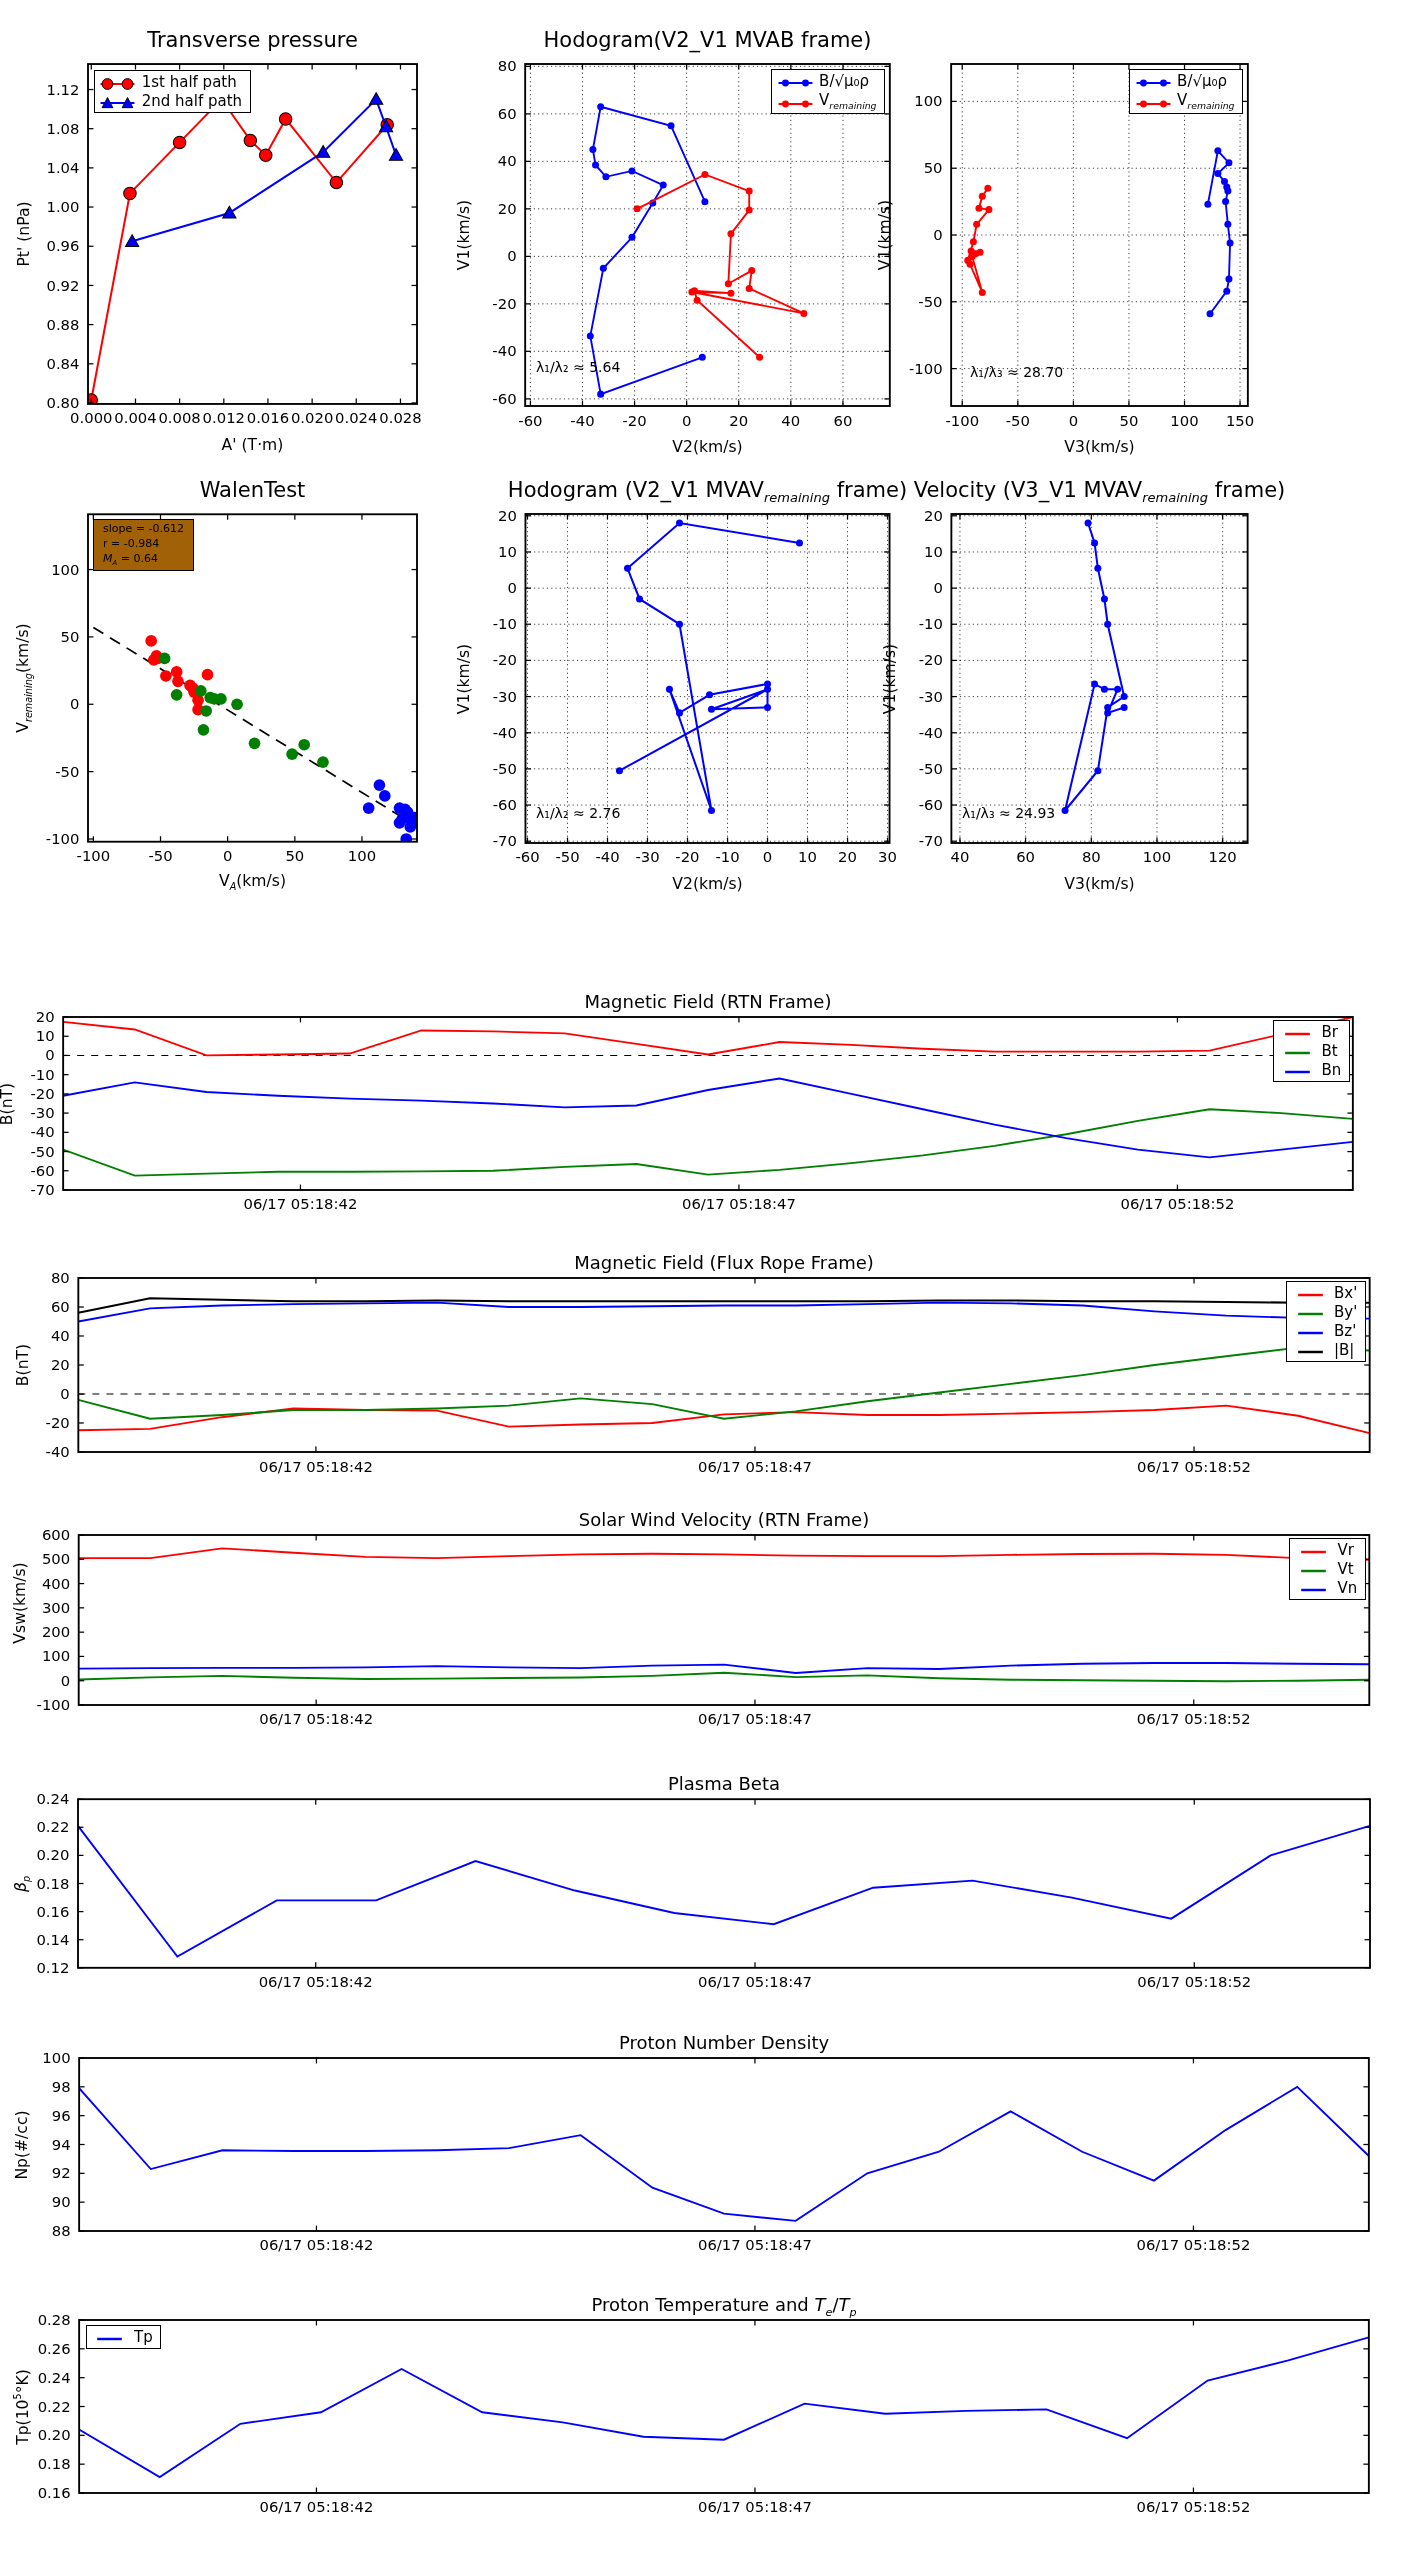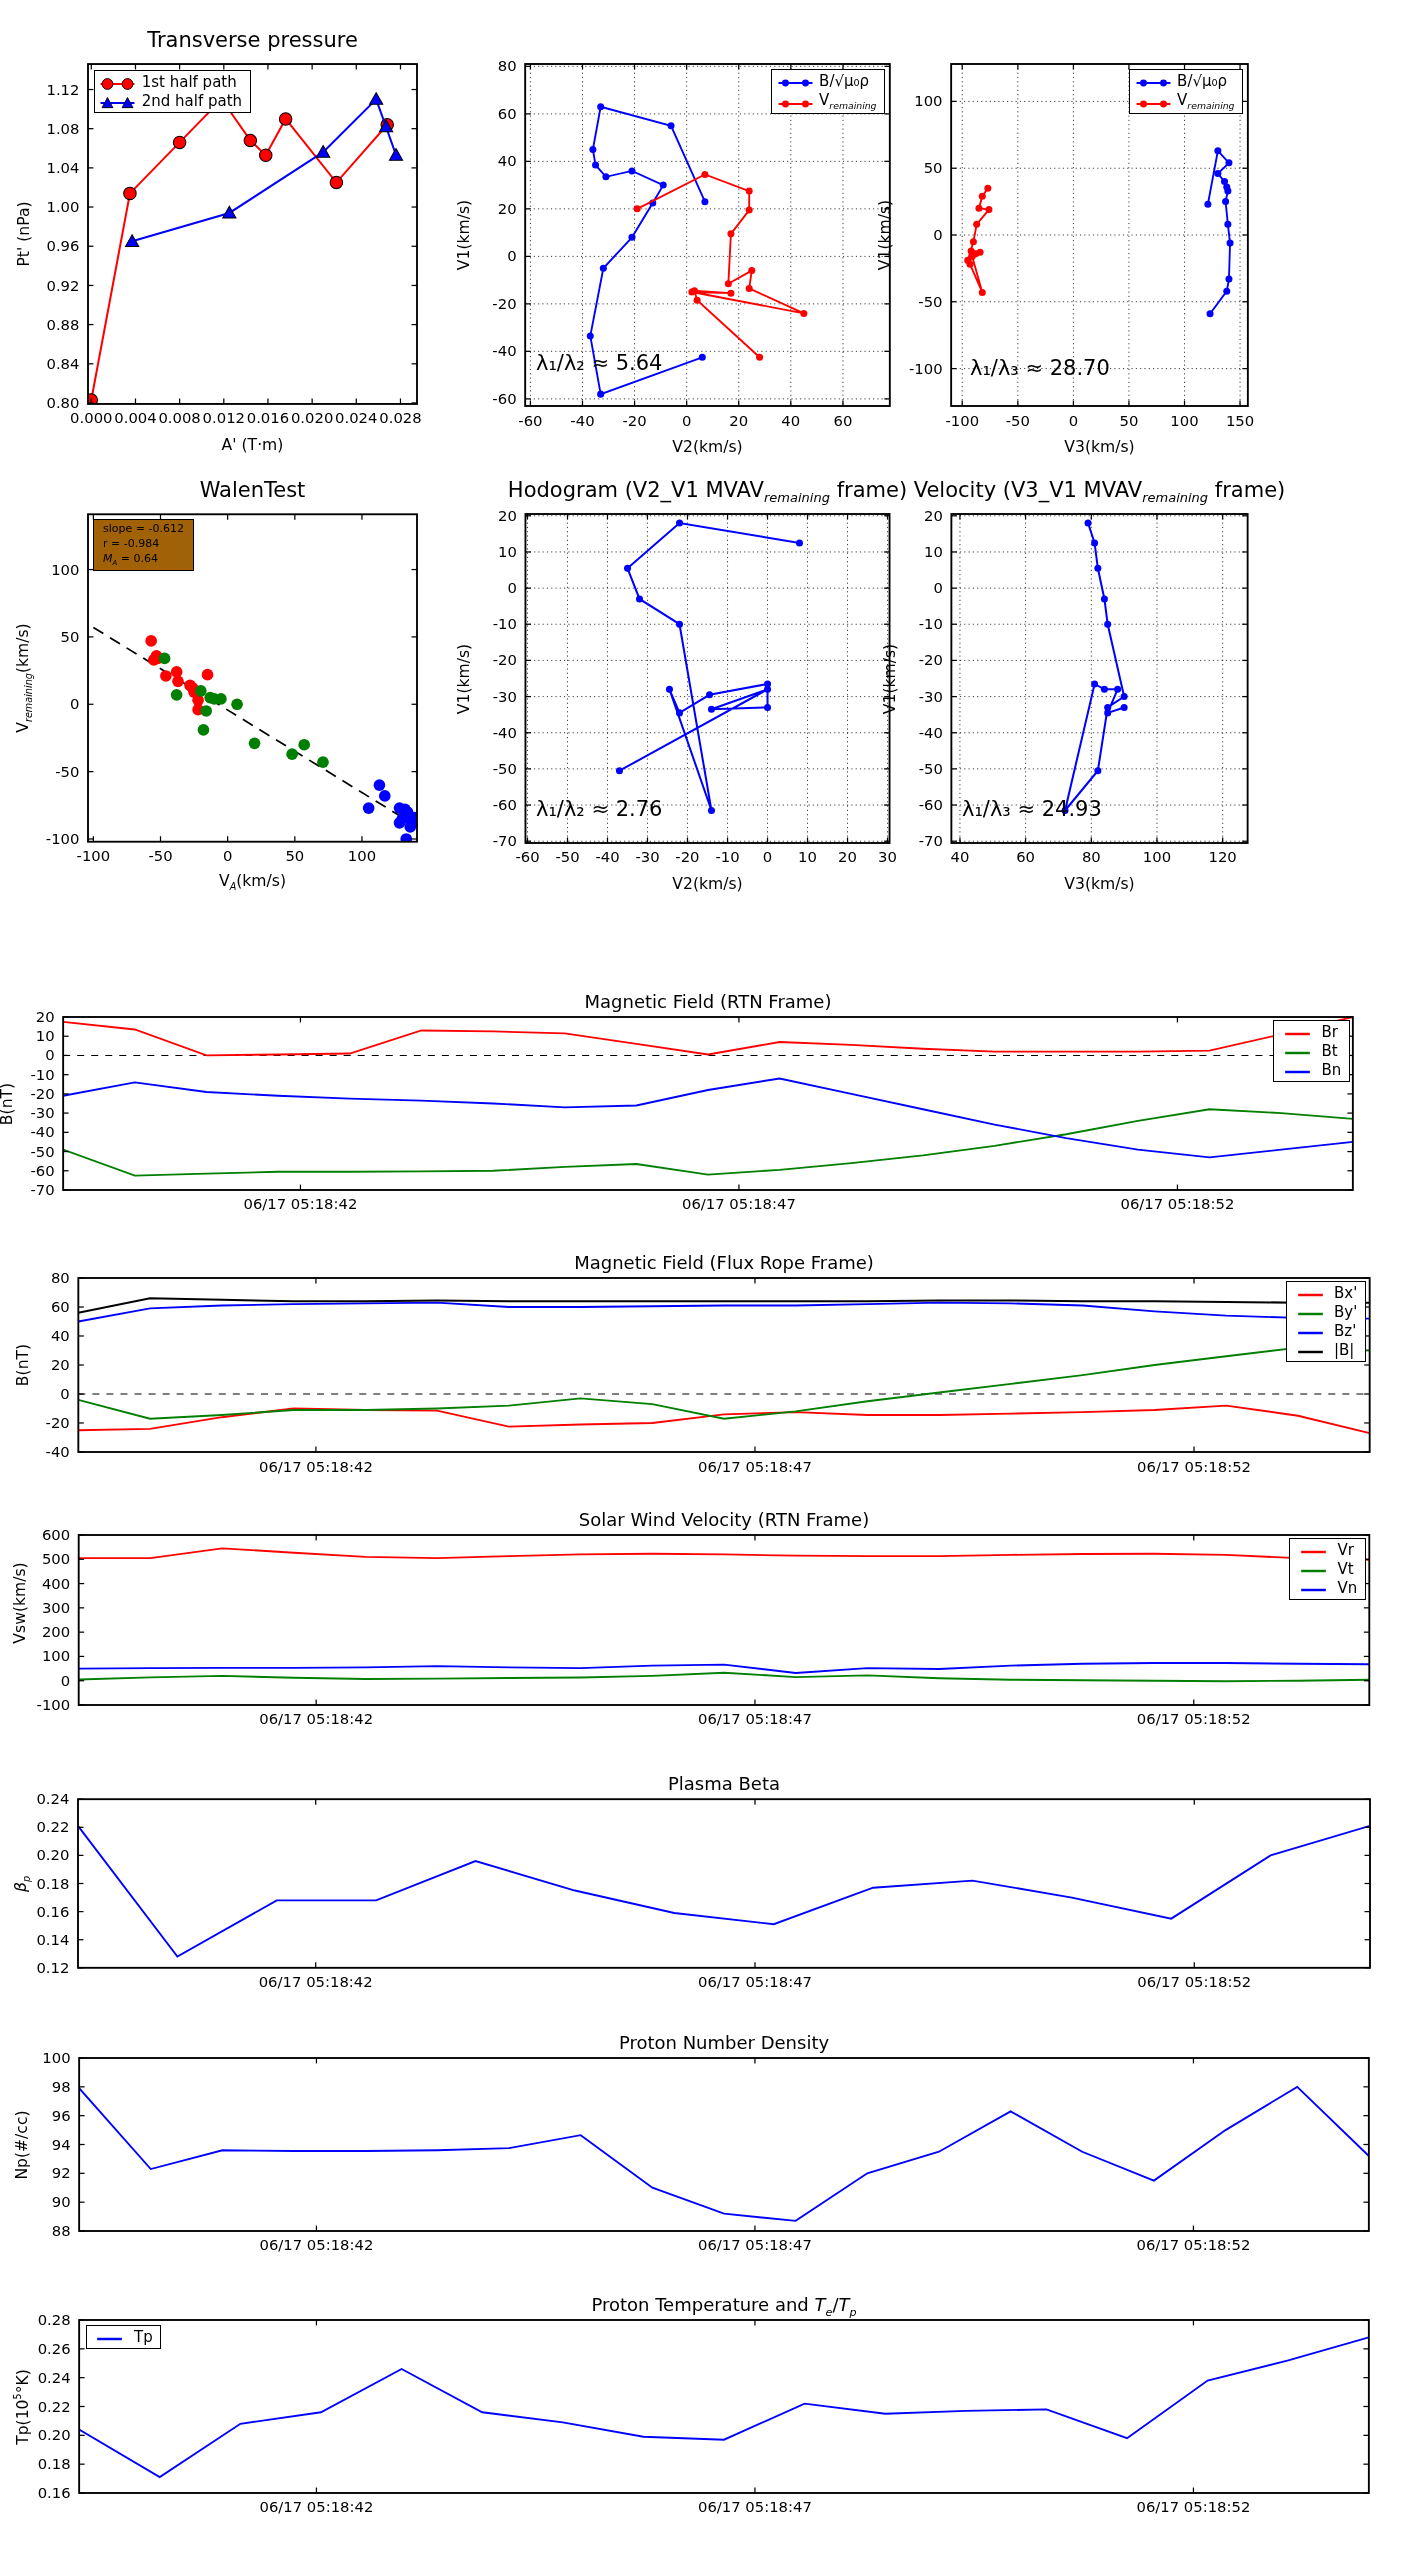--- a/index.html
+++ b/index.html
@@ -10,21 +10,21 @@
   svg text{font-family:"DejaVu Sans",sans-serif;font-size:19px;fill:#000}
   .title{position:absolute;left:-156px;right:-156px;top:-36px;text-align:center;
          font-size:21px;white-space:nowrap}
   .t-title{top:-26.5px;font-size:18px}
   .xlabel{position:absolute;left:0;right:0;bottom:-50px;text-align:center;font-size:15.6px;white-space:nowrap}
   .ylabel{position:absolute;top:50%;transform:translate(-50%,-50%) rotate(-90deg);
           font-size:15.6px;white-space:nowrap}
   .legend{position:absolute;background:#fff;border:1.6px solid #000;padding:2.3px 7.8px 2.3px 4.7px;
           display:flex;flex-direction:column;gap:0.8px;z-index:5}
   .lg-row{display:flex;align-items:flex-end;gap:5.5px;font-size:15px;white-space:nowrap}
-  .annotation{position:absolute;font-size:21px;white-space:nowrap}
+  .annotation{position:absolute;font-size:14px;white-space:nowrap}
   .stats{position:absolute;background:#a16207;border:1.6px solid #000;padding:2.3px 9.4px;
          font-size:11px;line-height:1.35;white-space:nowrap;z-index:5}
   sub{font-size:0.62em}
   sup{font-size:0.62em}
   .mi{font-style:italic}
 </style>
 </head>
 <body>
 
 <div class="panel" style="left:88px;top:64px;width:329px;height:340px">
@@ -123,20 +123,21 @@
           <line x1="2" y1="9" x2="46" y2="9" stroke="#0000ff" stroke-width="2.8"></line>
           <path d="M11 2 L18 15 L4 15 Z" fill="#0000ff" stroke="#000" stroke-width="1.2"></path>
           <path d="M37 2 L44 15 L30 15 Z" fill="#0000ff" stroke="#000" stroke-width="1.2"></path>
         </svg>
         <span class="lg-label">2nd half path</span>
       </div>
     </div>
 </div>
 
 <div class="panel" style="left:525px;top:64px;width:365px;height:342px">
+  <div class="title">Hodogram(V2_V1 MVAB frame)</div>
   <div class="ylabel" style="left:-61px">V1(km/s)</div>
   <svg class="plot" width="365" height="342" viewBox="0 0 467 438">
       <defs>
         <clipPath id="cp1">
           <rect x="0" y="0" width="467" height="438"></rect>
         </clipPath>
       </defs>
       <g clip-path="url(#cp1)">
         <line x1="6.7" y1="0" x2="6.7" y2="438" stroke="#000" stroke-width="1" stroke-dasharray="1.5 4"></line>
         <line x1="73.4" y1="0" x2="73.4" y2="438" stroke="#000" stroke-width="1" stroke-dasharray="1.5 4"></line>

